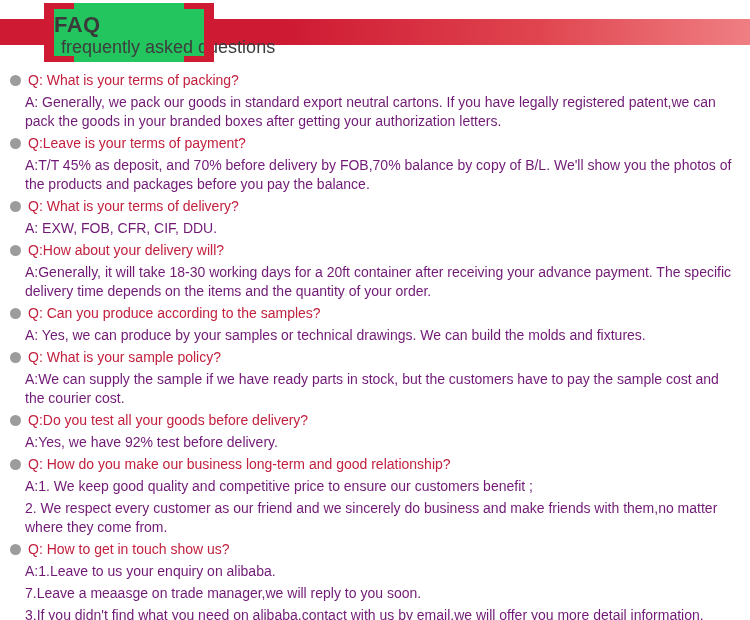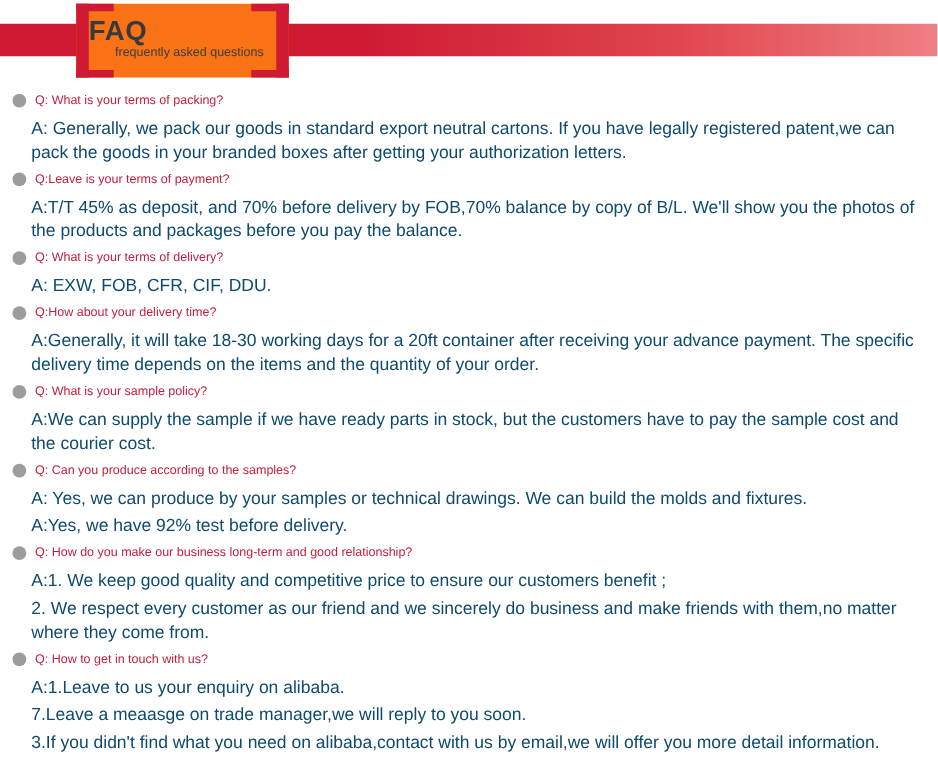--- a/index.html
+++ b/index.html
@@ -15,57 +15,57 @@
     font-family:"Liberation Sans","DejaVu Sans",sans-serif;
     color:#161616;
   }
   
   .faq-header{position:relative;height:64px;}
   .ribbon{
     position:absolute;left:0;top:19px;width:750px;height:26px;z-index:1;
     background:linear-gradient(90deg,var(--accent) 0%,var(--accent) 38%,#e0454f 72%,var(--accent-fade) 100%);
   }
   .faq-badge{
-    position:absolute;left:61px;top:3px;width:170px;height:59px;
-    background:#f97316;z-index:2;padding:11px 0 0 10px;
+    position:absolute;left:44px;top:3px;width:170px;height:59px;
+    background:#22c55e;z-index:2;padding:11px 0 0 10px;
   }
   .bracket{position:absolute;top:0;height:100%;width:30px;}
   .bracket-left{
     left:0;
     border-left:10px solid var(--accent);
     border-top:6px solid var(--accent);
     border-bottom:6px solid var(--accent);
   }
   .bracket-right{
     right:0;
     border-right:10px solid var(--accent);
     border-top:6px solid var(--accent);
     border-bottom:6px solid var(--accent);
   }
   .faq-title{
     font-size:22px;font-weight:bold;color:#3a3a3a;line-height:21px;letter-spacing:0.5px;
   }
   .faq-subtitle{
-    font-size:10px;color:#3d3d3d;margin-left:21px;margin-top:2px;white-space:nowrap;
+    font-size:18px;color:#3d3d3d;margin-left:7px;margin-top:2px;white-space:nowrap;
   }
   
   .faq-list{padding:7px 10px 0 10px;}
   .qa-item{margin:0;}
   .question-row{
     display:flex;align-items:center;line-height:19px;margin:0 0 3px 0;
   }
   .bullet{
     display:inline-block;width:11px;height:11px;border-radius:50%;
     background:var(--bullet-color);margin-right:7px;flex:0 0 auto;
   }
   .q-text{
-    color:var(--question-color);font-size:10px;text-align:right;
+    color:var(--question-color);font-size:14px;text-align:right;
   }
   .answer{
-    margin:0 5px 3px 15px;font-size:14px;line-height:19px;color:#0c4a6e;
+    margin:0 5px 3px 15px;font-size:14px;line-height:19px;color:#701a75;
   }
 </style>
 </head>
 <body>
 
 <header class="faq-header">
   <div class="ribbon"></div>
   <div class="faq-badge">
     <span class="bracket bracket-left"></span>
     <div class="faq-title">FAQ</div>
@@ -92,51 +92,55 @@
     <div class="qa-item">
       <div class="question-row">
         <span class="bullet"></span>
         <span class="q-text">Q: What is your terms of delivery?</span>
       </div>
       <p class="answer">A: EXW, FOB, CFR, CIF, DDU.</p>
     </div>
     <div class="qa-item">
       <div class="question-row">
         <span class="bullet"></span>
-        <span class="q-text">Q:How about your delivery time?</span>
+        <span class="q-text">Q:How about your delivery will?</span>
       </div>
       <p class="answer">A:Generally, it will take 18-30 working days for a 20ft container after receiving your advance payment. The specific delivery time depends on the items and the quantity of your order.</p>
+    </div>
+    <div class="qa-item">
+      <div class="question-row">
+        <span class="bullet"></span>
+        <span class="q-text">Q: Can you produce according to the samples?</span>
+      </div>
+      <p class="answer">A: Yes, we can produce by your samples or technical drawings. We can build the molds and fixtures.</p>
     </div>
     <div class="qa-item">
       <div class="question-row">
         <span class="bullet"></span>
         <span class="q-text">Q: What is your sample policy?</span>
       </div>
       <p class="answer">A:We can supply the sample if we have ready parts in stock, but the customers have to pay the sample cost and the courier cost.</p>
     </div>
     <div class="qa-item">
       <div class="question-row">
         <span class="bullet"></span>
-        <span class="q-text">Q: Can you produce according to the samples?</span>
+        <span class="q-text">Q:Do you test all your goods before delivery?</span>
       </div>
-      <p class="answer">A: Yes, we can produce by your samples or technical drawings. We can build the molds and fixtures.</p>
-    </div>
-    <div class="qa-item">
       <p class="answer">A:Yes, we have 92% test before delivery.</p>
     </div>
     <div class="qa-item">
       <div class="question-row">
         <span class="bullet"></span>
         <span class="q-text">Q: How do you make our business long-term and good relationship?</span>
       </div>
       <p class="answer">A:1. We keep good quality and competitive price to ensure our customers benefit ;</p>
       <p class="answer">2. We respect every customer as our friend and we sincerely do business and make friends with them,no matter where they come from.</p>
     </div>
     <div class="qa-item">
       <div class="question-row">
         <span class="bullet"></span>
-        <span class="q-text">Q: How to get in touch with us?</span>
+        <span class="q-text">Q: How to get in touch show us?</span>
       </div>
       <p class="answer">A:1.Leave to us your enquiry on alibaba.</p>
       <p class="answer">7.Leave a meaasge on trade manager,we will reply to you soon.</p>
       <p class="answer">3.If you didn't find what you need on alibaba,contact with us by email,we will offer you more detail information.</p>
     </div>
   </main>
 
 </body></html>

